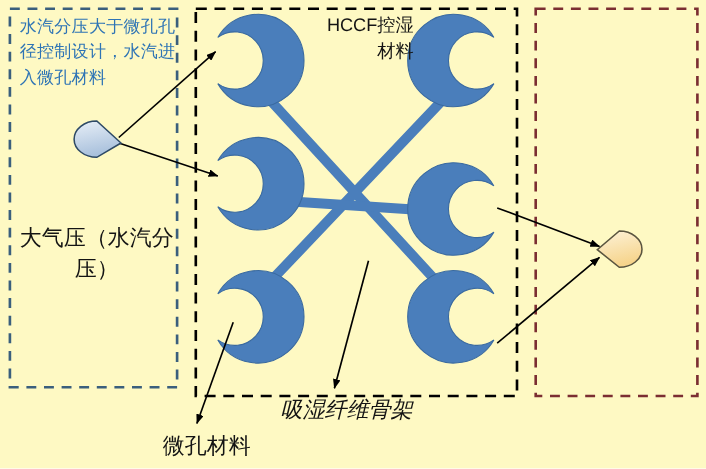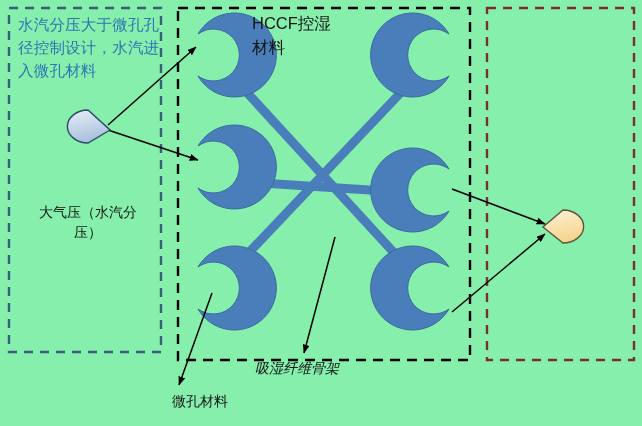--- a/index.html
+++ b/index.html
@@ -7,21 +7,21 @@
     padding: 0;
     background: #ffffff;
   }
   body {
     font-family: "Liberation Sans", "DejaVu Sans", sans-serif;
   }
   #stage {
     position: relative;
     width: 642px;
     height: 426px;
-    background: #86efac;
+    background: #fef9c3;
     overflow: hidden;
   }
   #diagram-svg {
     position: absolute;
     left: 0;
     top: 0;
     width: 642px;
     height: 426px;
   }
   .panel-text {
@@ -39,43 +39,42 @@
     width: 146px;
   }
   #right-panel-text {
     left: 498px;
     top: 14px;
     width: 140px;
   }
   .black-label {
     position: absolute;
     color: #141414;
-    font-size: 14px;
+    font-size: 20px;
     line-height: 1.42;
     font-family: "Liberation Sans", "DejaVu Sans", sans-serif;
     white-space: pre-line;
   }
   #atm-pressure-label {
     left: 12px;
     top: 203px;
     width: 152px;
     text-align: center;
   }
   #center-title {
     left: 252px;
     top: 12px;
     width: 124px;
-    text-align: left;
+    text-align: right;
     font-size: 16.5px;
     line-height: 1.45;
   }
   #micropore-label {
     left: 148px;
     top: 392px;
-    margin-left: 24px;
   }
   #fiber-skeleton-label {
     left: 255px;
     top: 359px;
     font-style: italic;
   }
 </style>
 </head>
 <body>
 

